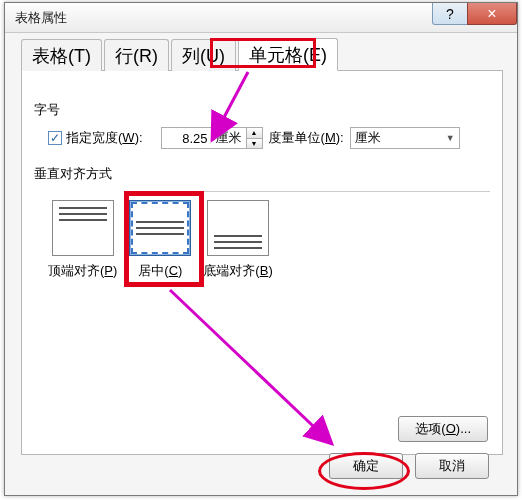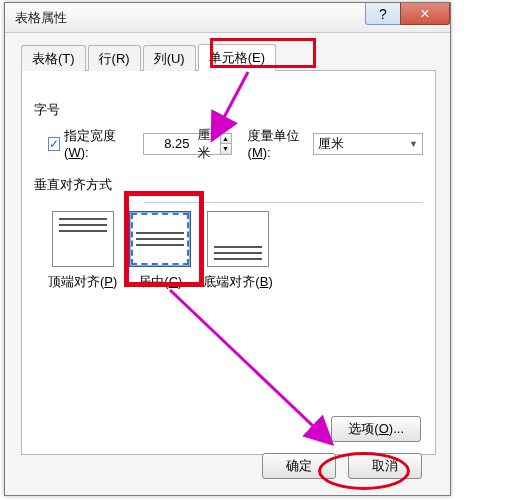--- a/index.html
+++ b/index.html
@@ -9,21 +9,21 @@
     height: 500px;
     background: #fff;
     font-family: "Microsoft YaHei", "SimSun", Arial, sans-serif;
     font-size: 13px;
     position: relative;
     overflow: hidden;
   }
   .window {
     position: absolute;
     left: 4px; top: 2px;
-    width: 447px; height: 494px;
+    width: 514px; height: 494px;
     border: 1px solid #7a7a7a;
     background: linear-gradient(#fefefe, #eeeeee 30px, #f5f5f5 30px);
     box-shadow: 0 0 4px rgba(0,0,0,0.3);
   }
   .titlebar {
     height: 30px;
     background: linear-gradient(#fdfdfd, #edecec);
     border-bottom: 1px solid #c8c8c8;
     display: flex;
     align-items: center;
@@ -71,21 +71,21 @@
     height: 26px;
     border-bottom: 1px solid #b7b7b7;
   }
   .tab {
     border: 1px solid #b7b7b7;
     border-bottom: none;
     padding: 4px 10px 3px 10px;
     margin-right: 2px;
     background: #f3f3f3;
     border-radius: 3px 3px 0 0;
-    font-size: 13px;
+    font-size: 18px;
     position: relative;
     top: 1px;
   }
   .tab.active {
     background: #fff;
     border-bottom: 1px solid #fff;
   }
   .hl-tab {
     position: absolute;
     border: 3px solid #e1001a;
@@ -292,21 +292,21 @@
           <span>指定宽度(</span><span class="und">W</span><span>):</span>
         </span>
         <span class="spin">
           <input value="8.25" style="">
           <span class="unit">厘米</span>
           <span class="updown">
               <div>▲</div>
               <div>▼</div>
             </span>
         </span>
-        <span style="margin-left:10px">
+        <span style="margin-left:0">
           <span>度量单位(</span><span class="und">M</span><span>):</span>
         </span>
         <span class="select">
           <span>厘米</span>
           <span class="dd">▼</span>
         </span>
       </div>
 
       <div class="section-label" style="margin-top:16px">垂直对齐方式</div>
       <div class="hr"></div>

